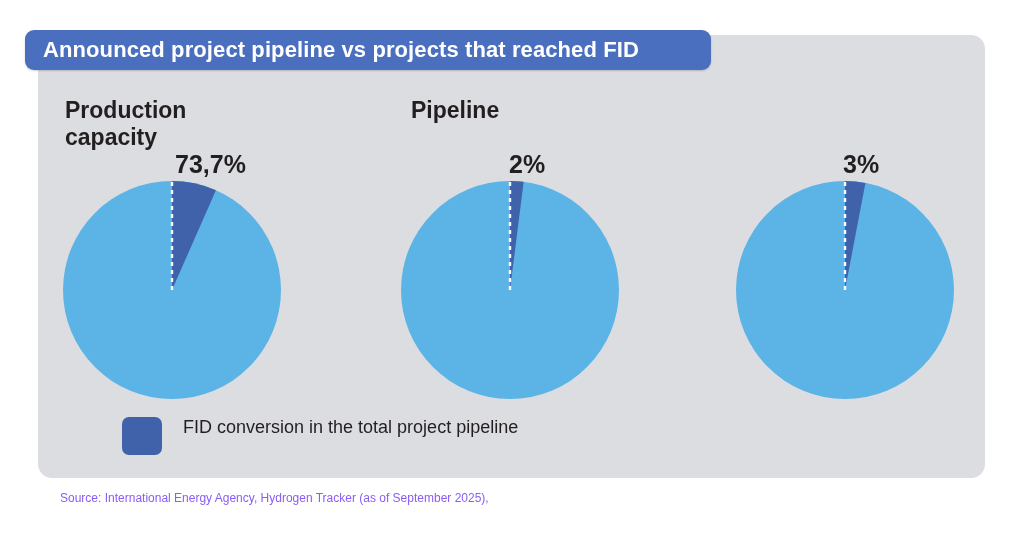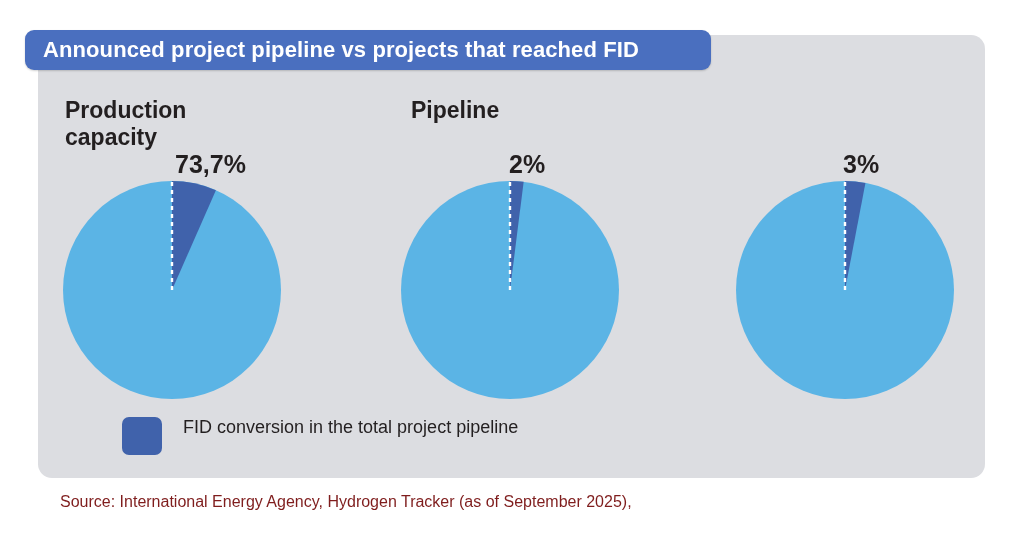--- a/index.html
+++ b/index.html
@@ -102,22 +102,22 @@
     font-size: 18px;
     color: #231f20;
     white-space: nowrap;
   }
 
   
   #source {
     position: absolute;
     left: 60px;
     top: 490px;
-    font-size: 16px;
-    color: #7f1d1d;
+    font-size: 12px;
+    color: #8b5cf6;
     line-height: 1.45;
   }
   #source div { white-space: nowrap; }
 </style>
 </head>
 <body>
 
 <div id="figure">
 
   <div id="panel"></div>

